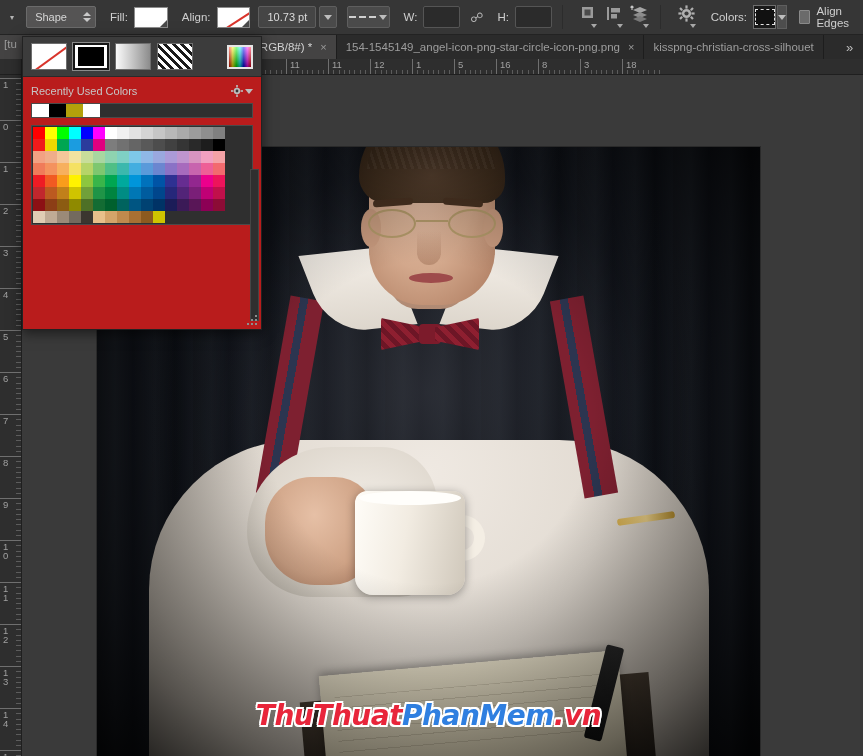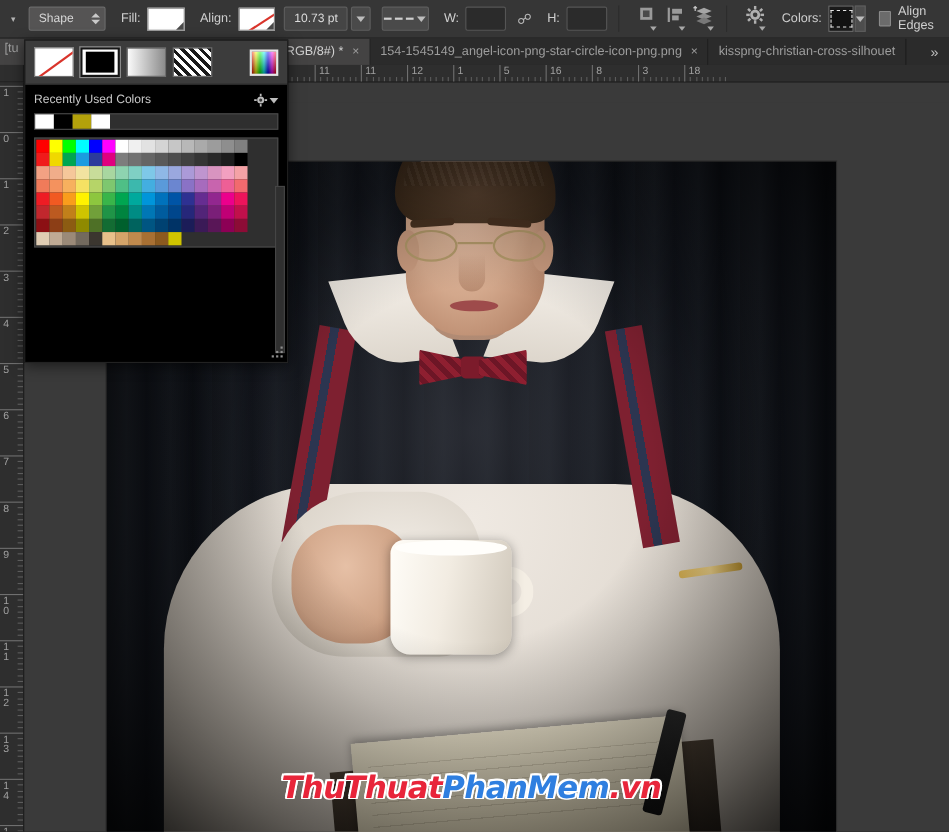--- a/index.html
+++ b/index.html
@@ -345,21 +345,21 @@
       0 -1.8px 0 #fff, 0 1.8px 0 #fff,
       -1.8px 0 0 #fff, 1.8px 0 0 #fff;
   }
   #watermark .red { color: #e8253a; }
   #watermark .blue { color: #2f7fe0; }
 
   
   #color-panel {
     position: absolute; left: 22px; top: 36px;
     width: 240px; height: 294px;
-    background: #000000;
+    background: #b91c1c;
     border: 1px solid #222;
     box-shadow: 0 3px 12px rgba(0,0,0,0.55);
     z-index: 20;
   }
   #fill-type-row {
     height: 40px; display: flex; align-items: center;
     padding: 0 8px; gap: 6px;
     border-bottom: 1px solid #2a2a2a;
     background: #3c3c3c;
   }

